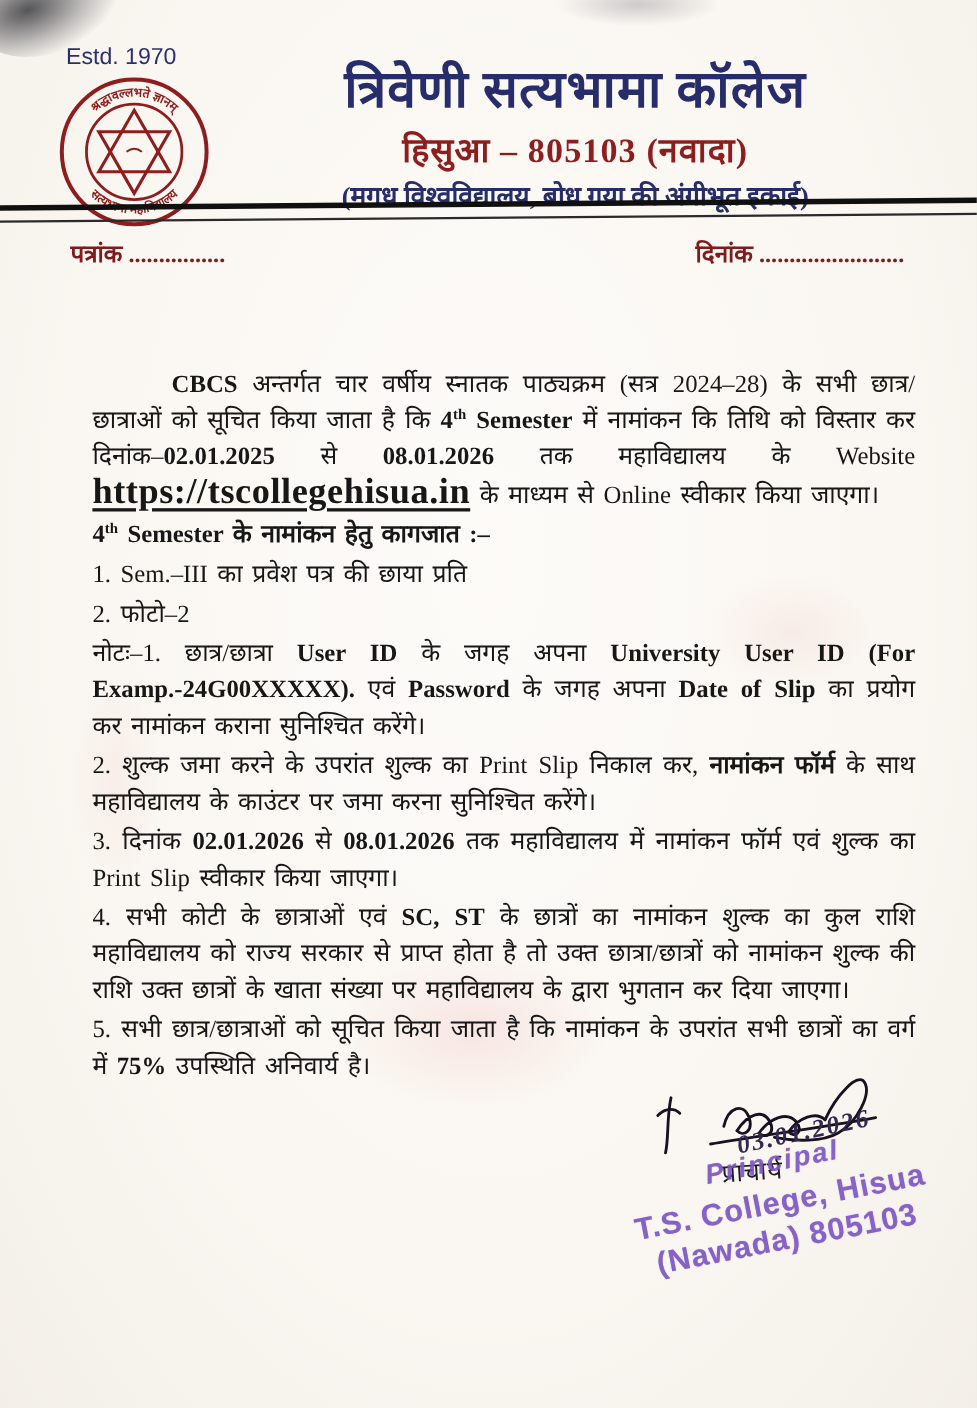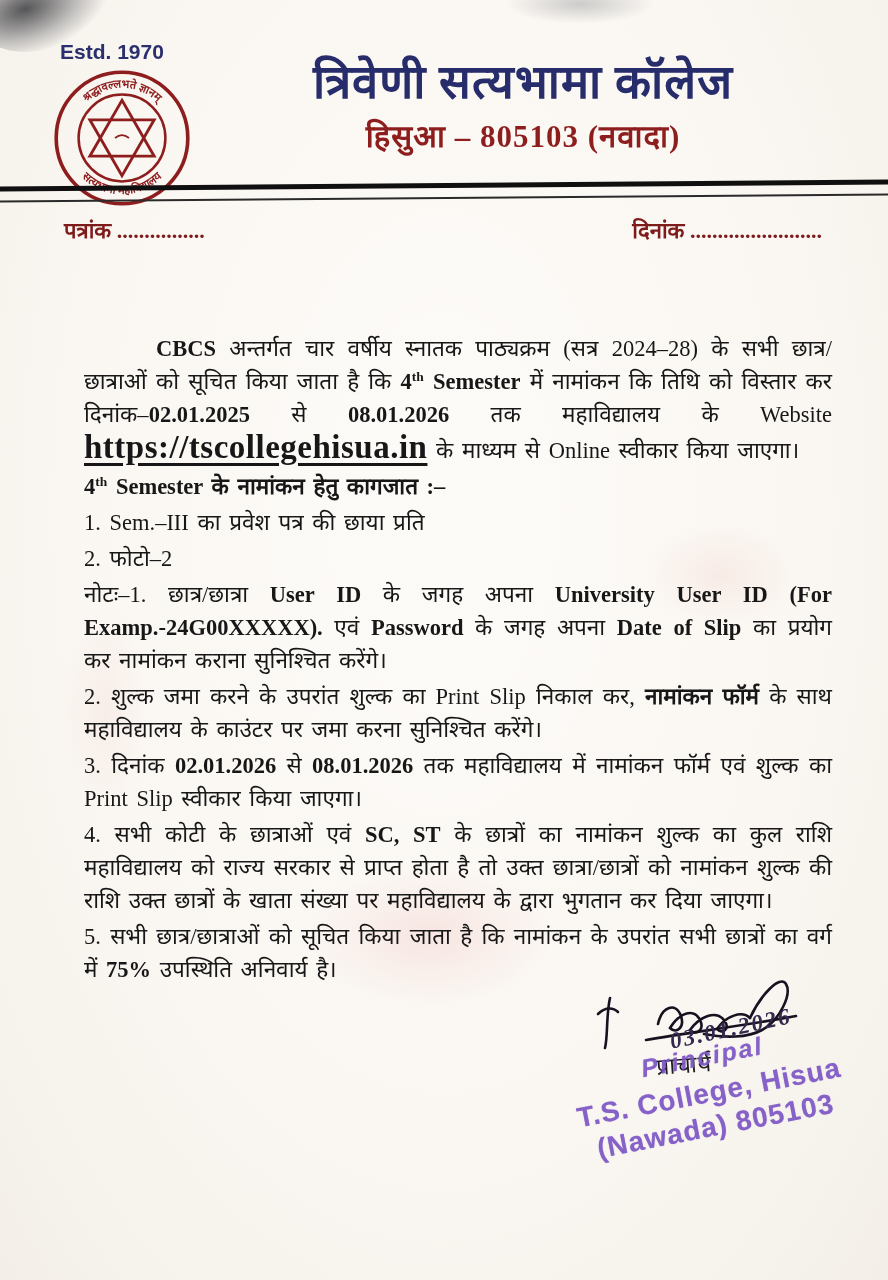--- a/index.html
+++ b/index.html
@@ -30,21 +30,21 @@
     background:radial-gradient(ellipse, rgba(226,130,130,.16), transparent 70%);}
   .blot.p2{left:640px;top:520px;width:160px;height:110px;
     background:radial-gradient(ellipse, rgba(226,140,130,.12), transparent 70%);}
   .blot.p3{left:60px;top:600px;width:90px;height:220px;
     background:radial-gradient(ellipse, rgba(230,150,140,.10), transparent 70%);}
 
   
   .estd{
     position:absolute;left:60px;top:40px;
     font-family:"Liberation Sans", sans-serif;
-    font-size:21px;font-weight:700;color:#2b2f6e;
+    font-size:21px;font-weight:400;color:#2b2f6e;
   }
   .logo{position:absolute;left:52px;top:68px;width:140px;height:140px;}
   .head-center{position:absolute;left:180px;right:22px;top:57px;text-align:center;}
   .college-name{
     margin:0;font-size:47px;font-weight:bold;color:#272c6a;line-height:1.1;
     letter-spacing:1px;
   }
   .college-addr{font-size:31px;font-weight:bold;color:#8e1e1e;margin-top:5px;letter-spacing:1px;}
   .college-affil{font-size:24px;font-weight:bold;color:#272c6a;margin-top:4px;}
 
@@ -133,20 +133,21 @@
       </text>
       <polygon points="50,23 73,63 27,63" fill="none" stroke="#8e1e1e" stroke-width="2"></polygon>
       <polygon points="50,77 27,37 73,37" fill="none" stroke="#8e1e1e" stroke-width="2"></polygon>
       <path d="M 45,50 q 5,-4 10,0" fill="none" stroke="#8e1e1e" stroke-width="1.2"></path>
     </svg>
   </div>
 
   <div class="head-center">
     <h1 class="college-name">त्रिवेणी सत्यभामा कॉलेज</h1>
     <div class="college-addr">हिसुआ – 805103 (नवादा)</div>
+    <div class="college-affil">(मगध विश्वविद्यालय, बोध गया की अंगीभूत इकाई)</div>
   </div>
 
   <div class="rule"></div>
 
   <div class="meta">
     <span>पत्रांक ................</span>
     <span>दिनांक ........................</span>
   </div>
 
 

